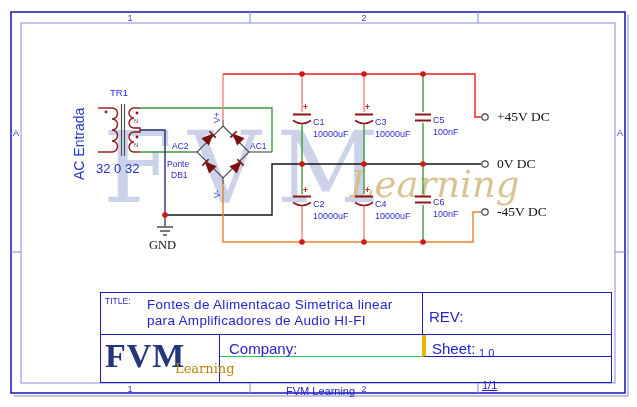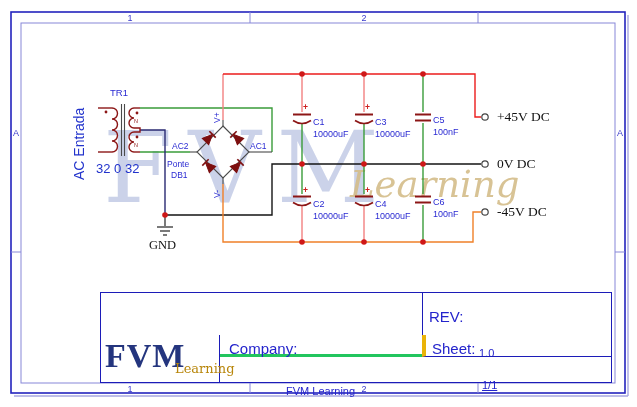--- a/index.html
+++ b/index.html
@@ -6,21 +6,21 @@
   #stage{position:relative;width:637px;height:407px;background:#ffffff;overflow:hidden;
          font-family:"Liberation Sans",sans-serif;}
   #schem{position:absolute;left:0;top:0;}
   
   .tb{position:absolute;left:100px;top:292px;width:512px;height:91px;box-sizing:border-box;
       border:1px solid #1c1cb8;background:#fff;color:#2424cc;}
   .tb .cell{position:absolute;box-sizing:border-box;}
   .tb .title-cell{left:0;top:0;width:510px;height:42px;border-bottom:1px solid #1c1cb8;}
   .tb .rev-cell{left:321px;top:0;width:189px;height:42px;border-left:1px solid #1c1cb8;}
   .tb .logo-cell{left:0;top:42px;width:119px;height:47px;border-right:1px solid #1c1cb8;}
-  .tb .company-cell{left:119px;top:42px;width:202px;height:22px;border-bottom:3px solid #22c55e;}
+  .tb .company-cell{left:119px;top:42px;width:202px;height:22px;border-bottom:1px solid #22c55e;}
   .tb .sheet-cell{left:321px;top:42px;width:189px;height:22px;border-left:4px solid #eab308;border-bottom:1px solid #1c1cb8;}
   .tb .bottom-cell{left:119px;top:64px;width:391px;height:25px;}
   .tb span{position:absolute;white-space:nowrap;}
   .lbl-sm{font-size:8.5px;}
   .lbl{font-size:15px;}
   .val{font-size:11px;margin-top:40px;}
   .title-line{font-size:13.5px;letter-spacing:.3px;}
   .logo-main{font-family:"Liberation Serif",serif;font-weight:bold;font-size:34px;
              color:#24357e;letter-spacing:1px;}
   .logo-sub{font-family:"DejaVu Serif",serif;font-size:13px;color:#b8860b;}
@@ -224,20 +224,25 @@
     <circle cx="485" cy="212" r="3.2" fill="#ffffff" stroke="#444444" stroke-width="1.2"></circle>
     <g fill="#111111" font-family="Liberation Serif, serif" font-size="13.5">
       <text x="497" y="121">+45V DC</text>
       <text x="497" y="168">0V DC</text>
       <text x="497" y="216">-45V DC</text>
     </g>
   </g>
 </svg>
 
   <div class="tb">
+    <div class="cell title-cell">
+      <span class="lbl-sm" style="left:4px;top:3px;">TITLE:</span>
+      <span class="title-line" style="left:46px;top:4px;">Fontes de Alimentacao Simetrica linear</span>
+      <span class="title-line" style="left:46px;top:20px;">para Amplificadores de Audio HI-FI</span>
+    </div>
     <div class="cell rev-cell">
       <span class="lbl" style="left:6px;top:15px;">REV:</span>
       <span class="val" style="left:56px;top:14px;">1.0</span>
     </div>
     <div class="cell logo-cell">
       <span class="logo-main" style="left:4px;top:2px;">FVM</span>
       <span class="logo-sub" style="left:74px;top:26px;">Learning</span>
     </div>
     <div class="cell company-cell">
       <span class="lbl" style="left:9px;top:5px;">Company:</span>

